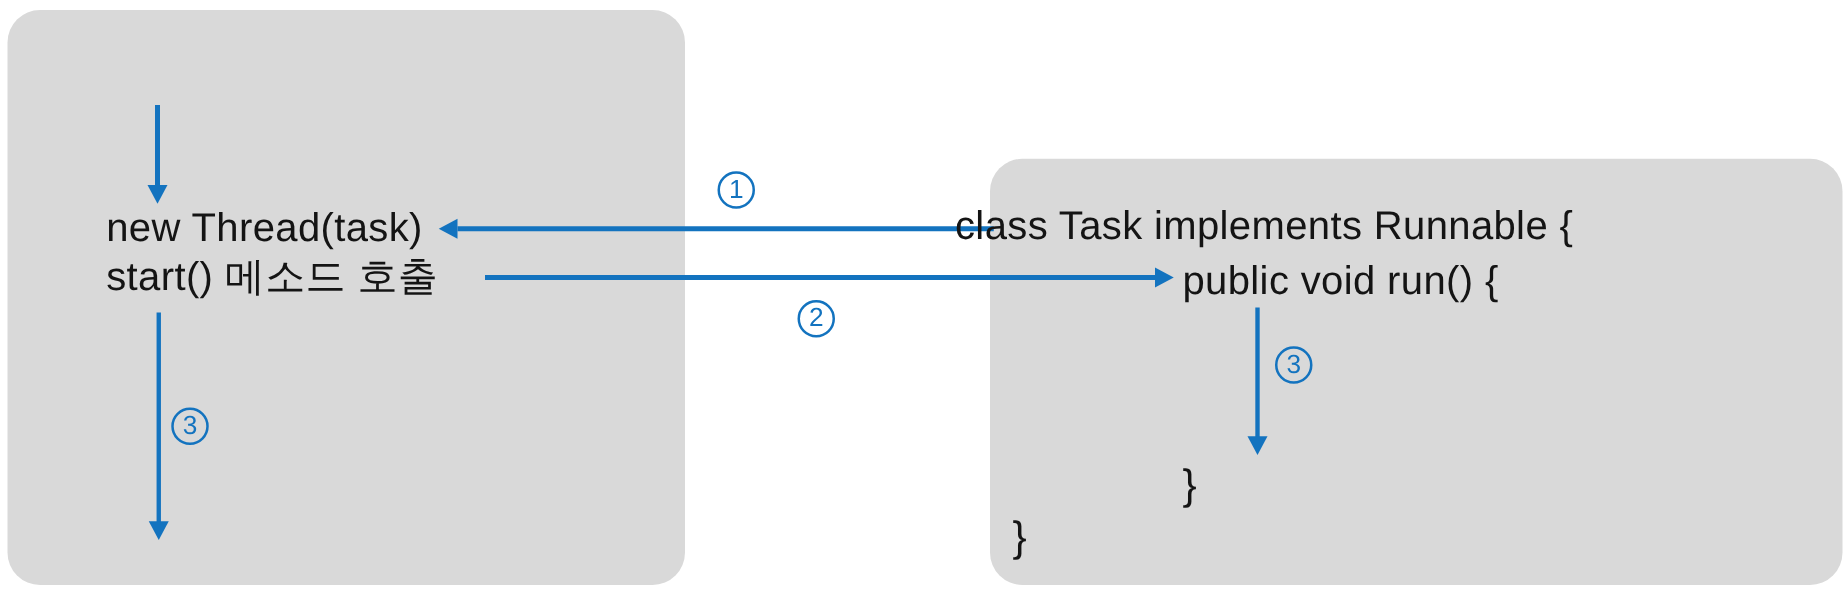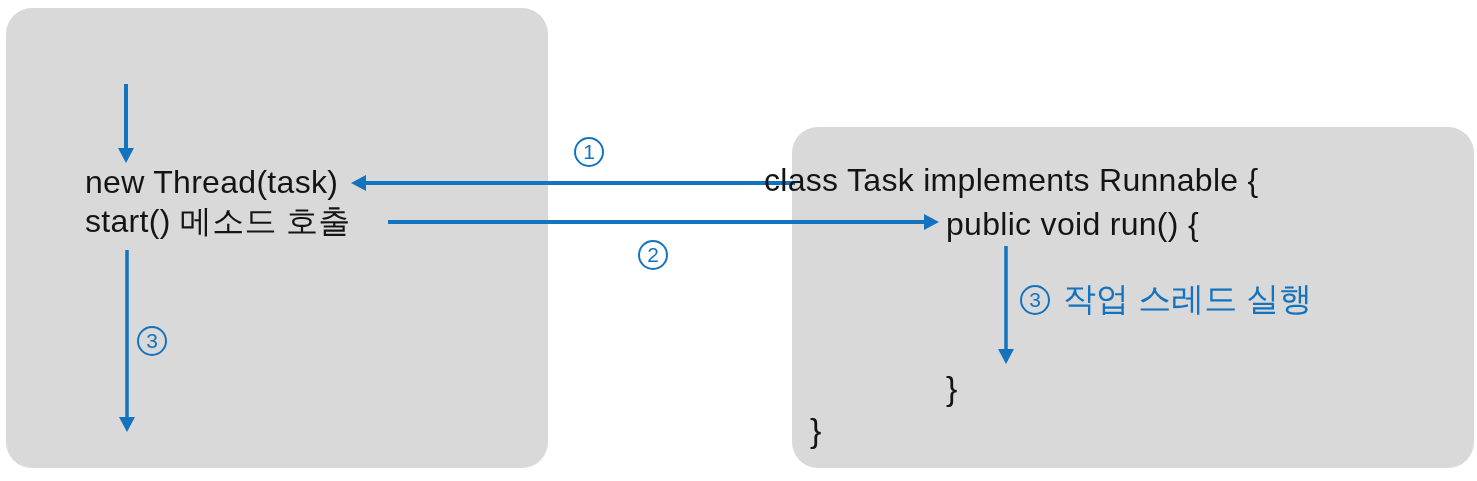--- a/index.html
+++ b/index.html
@@ -128,19 +128,18 @@
   </div>
 
   <div class="badge badge-1">1</div>
   <div class="badge badge-2">2</div>
 
   <div class="label" style="left:764px; top:162px;">class Task implements Runnable {</div>
   <div class="label" style="left:946px; top:206px;">public void run() {</div>
 
   <div class="step-row step-right">
     <span class="step-badge">3</span>
-    <span>작업 스레드 실행</span>
   </div>
 
   <div class="label brace" style="left:946px; top:369px;">}</div>
   <div class="label brace" style="left:810px; top:411px;">}</div>
 
 </div>
 
 </body></html>

